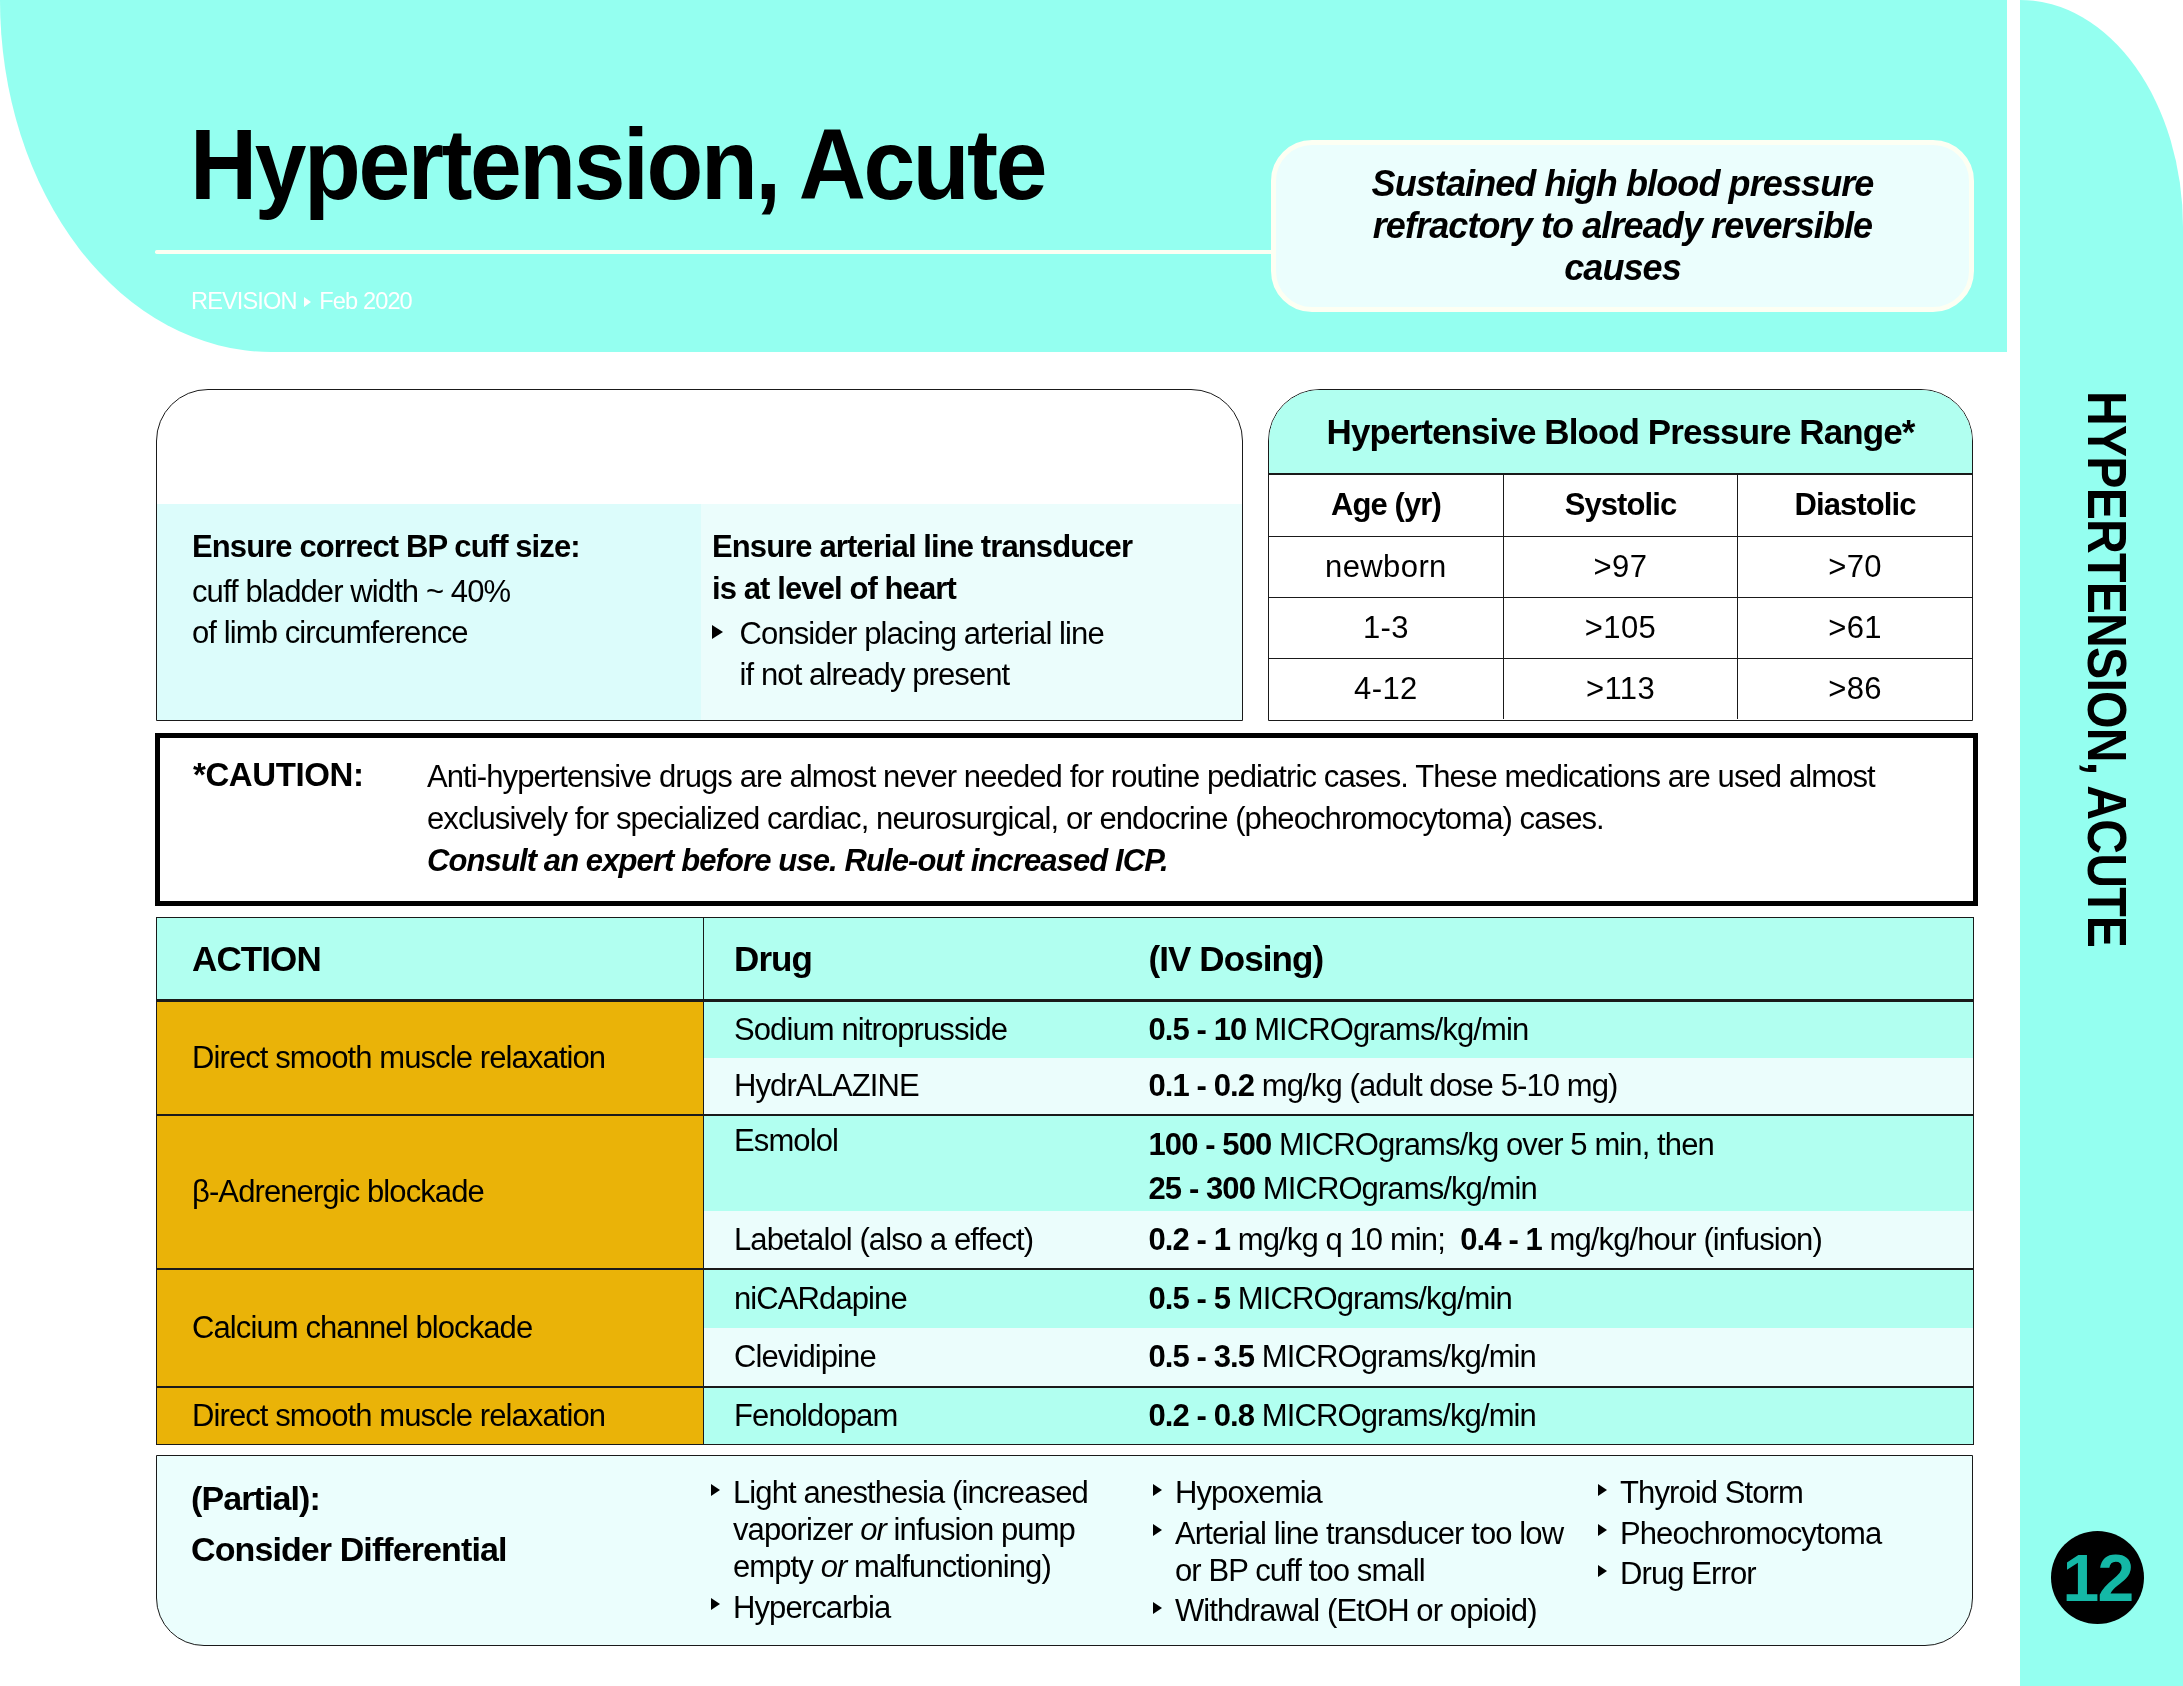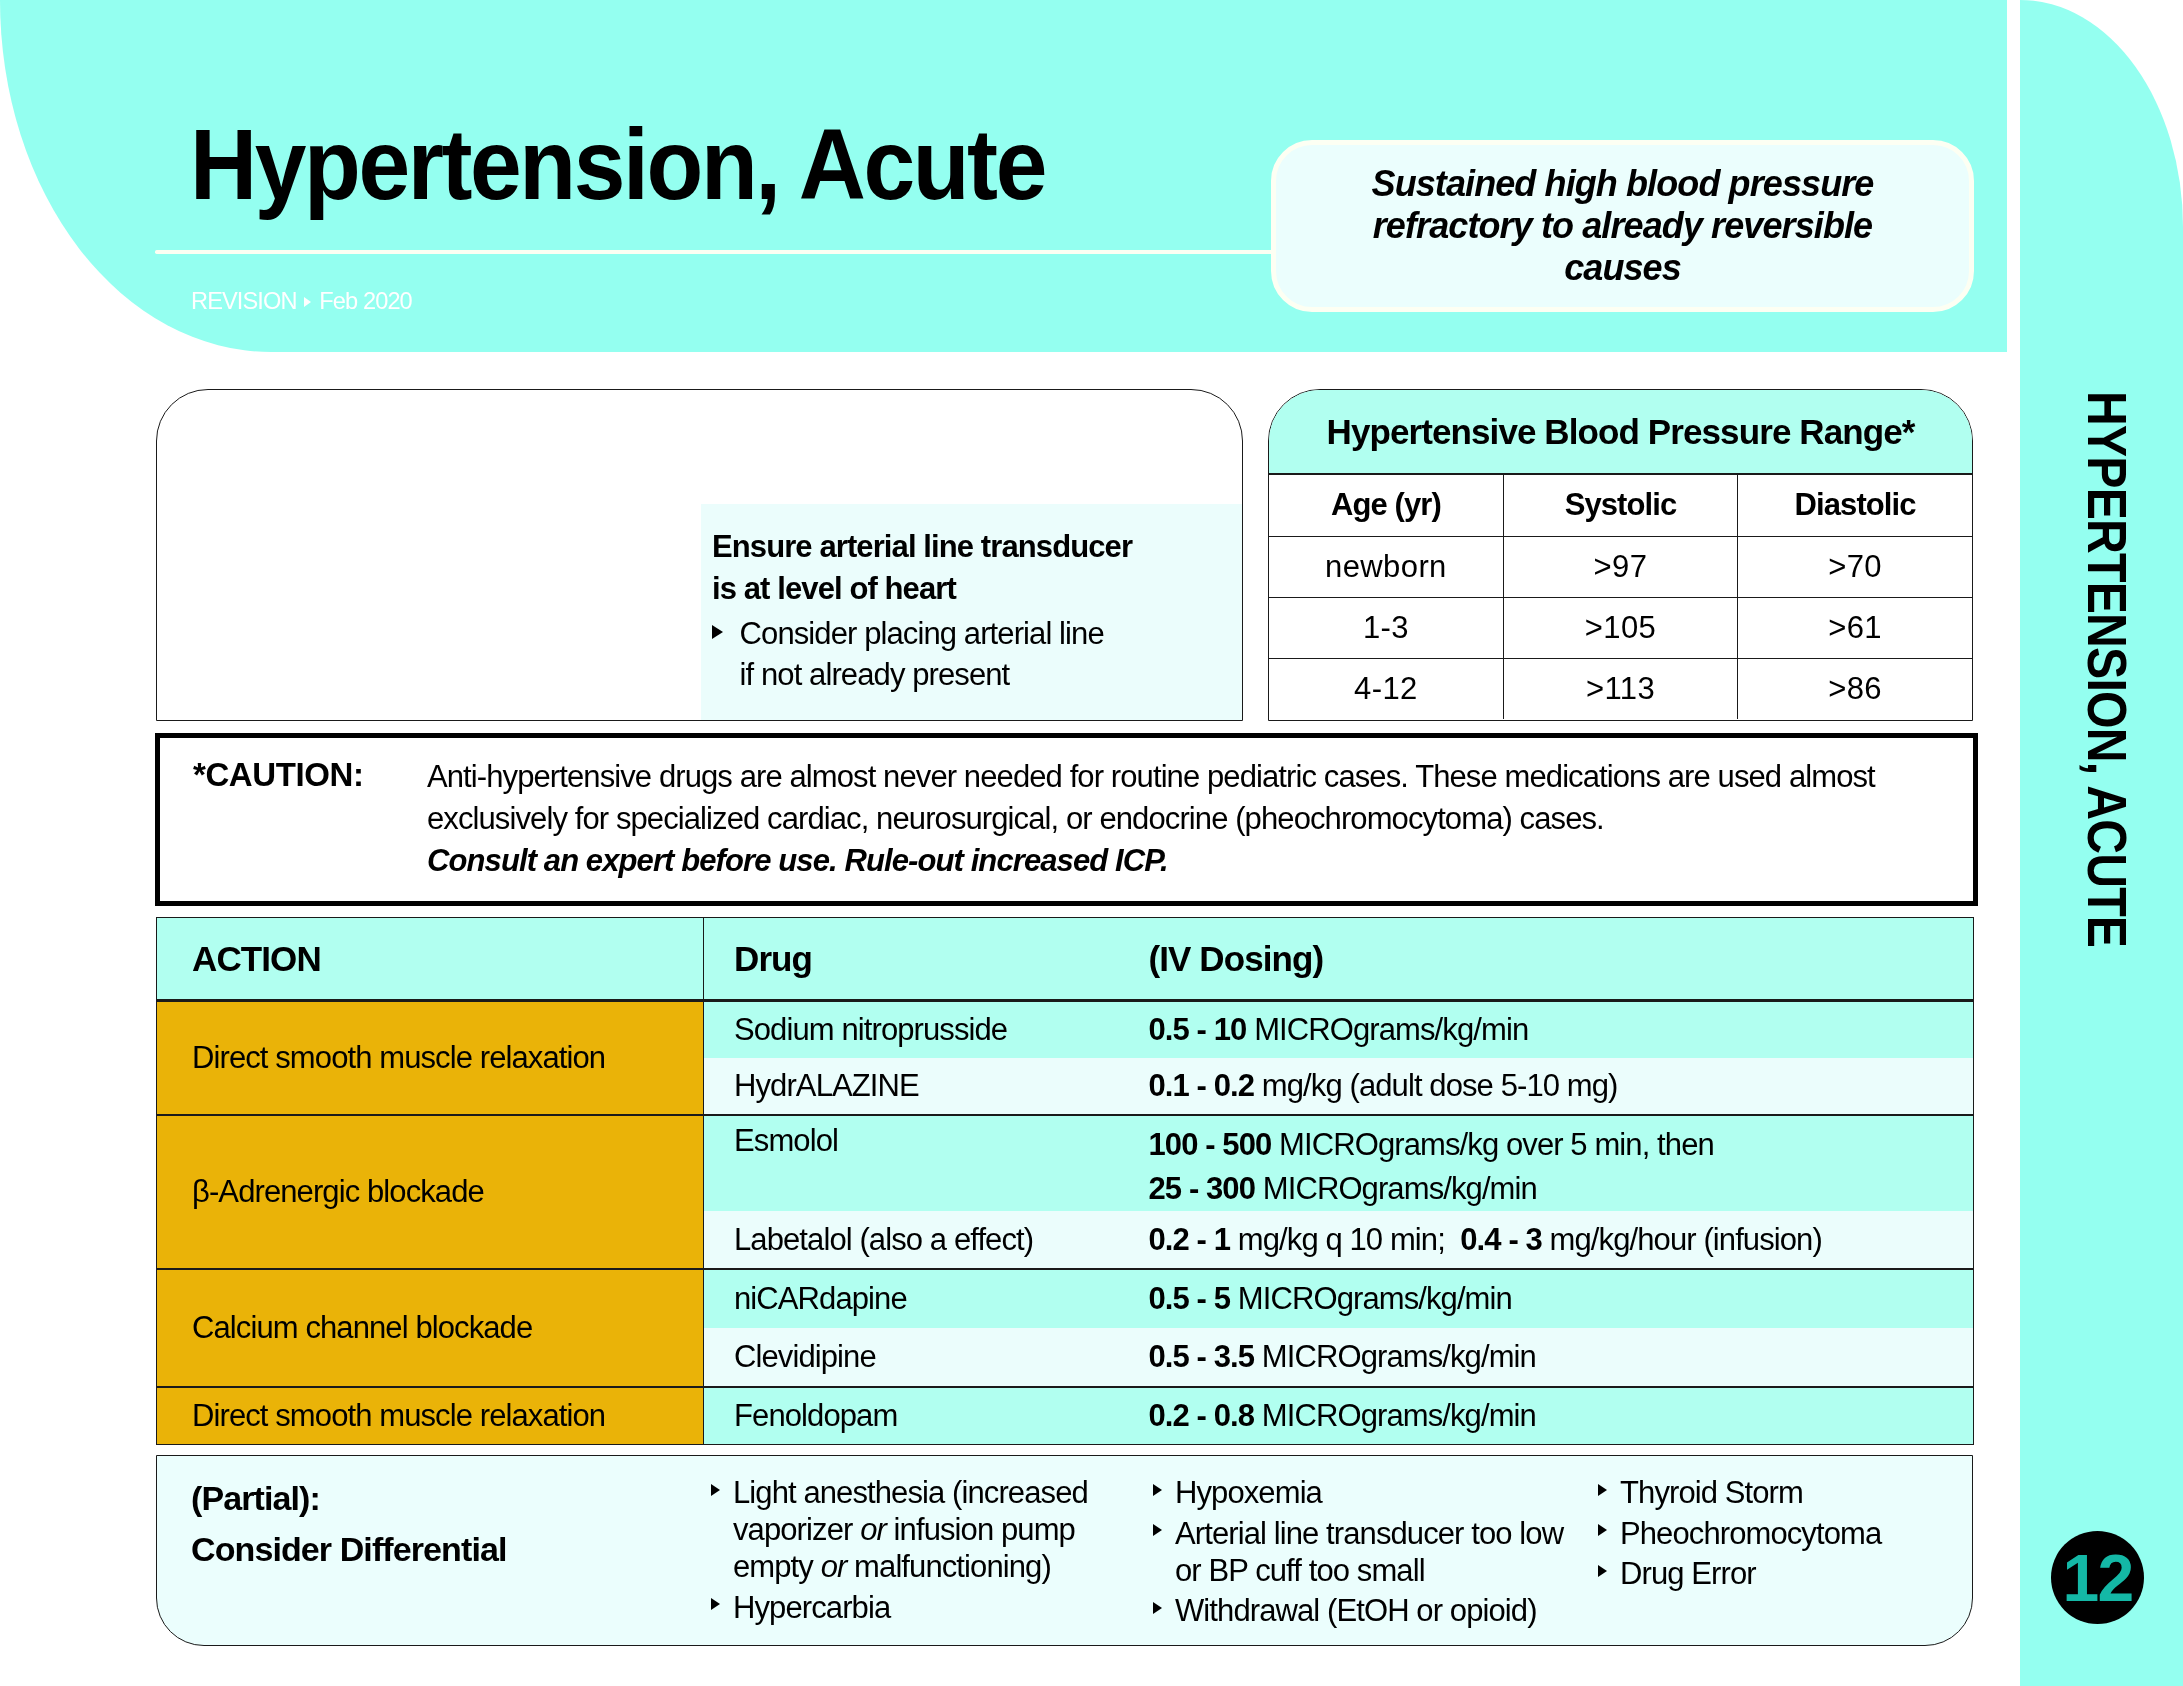--- a/index.html
+++ b/index.html
@@ -76,20 +76,27 @@
 </div>
 <div class="desc-box">
   <span style="display:block;width:533px;">Sustained high blood pressure refractory to already reversible causes</span>
 </div>
 
 <div class="tab"></div>
 <div class="tab-text">HYPERTENSION, ACUTE</div>
 <div class="page-badge">12</div>
 
 <div class="intro-box">
+  <div class="intro-left">
+    <div class="inner">
+      <div class="sub-head">Ensure correct BP cuff size:</div>
+      <div class="sub-body" style="margin-top:2.6px">cuff bladder width ~ 40%</div>
+      <div class="sub-body">of limb circumference</div>
+    </div>
+  </div>
   <div class="intro-right">
     <div class="inner">
       <div class="sub-head">Ensure arterial line transducer</div>
       <div class="sub-head">is at level of heart</div>
       <div class="bullet-line" style="margin-top:2.6px">
         <span class="bullet"></span>
         <div>
           <div class="sub-body">Consider placing arterial line</div>
           <div class="sub-body">if not already present</div>
         </div>
@@ -160,21 +167,21 @@
   <tr class="r-a top" style="height:95px">
     <td class="action" rowspan="2" style="border-bottom:2.2px solid #1a1a1a;vertical-align:middle;padding-top:0">β-Adrenergic blockade</td>
     <td class="drug">Esmolol</td>
     <td class="dose">
       <div class="dose-line"><b>100 - 500</b><span> MICROgrams/kg over 5 min, then</span></div>
       <div class="dose-line"><b>25 - 300</b><span> MICROgrams/kg/min</span></div>
     </td>
   </tr>
   <tr class="r-b grp-end" style="height:58px">
     <td class="drug">Labetalol (also a effect)</td>
-    <td class="dose" style="white-space:pre"><b>0.2 - 1</b><span> mg/kg q 10 min;  </span><b>0.4 - 3</b><span> mg/kg/hour (infusion)</span></td>
+    <td class="dose" style="white-space:pre"><b>0.2 - 1</b><span> mg/kg q 10 min;  </span><b>0.4 - 1</b><span> mg/kg/hour (infusion)</span></td>
   </tr>
 
   <tr class="r-a" style="height:59px">
     <td class="action" rowspan="2" style="border-bottom:2.2px solid #1a1a1a">Calcium channel blockade</td>
     <td class="drug">niCARdapine</td>
     <td class="dose"><b>0.5 - 5</b><span> MICROgrams/kg/min</span></td>
   </tr>
   <tr class="r-b grp-end" style="height:59px">
     <td class="drug">Clevidipine</td>
     <td class="dose"><b>0.5 - 3.5</b><span> MICROgrams/kg/min</span></td>

